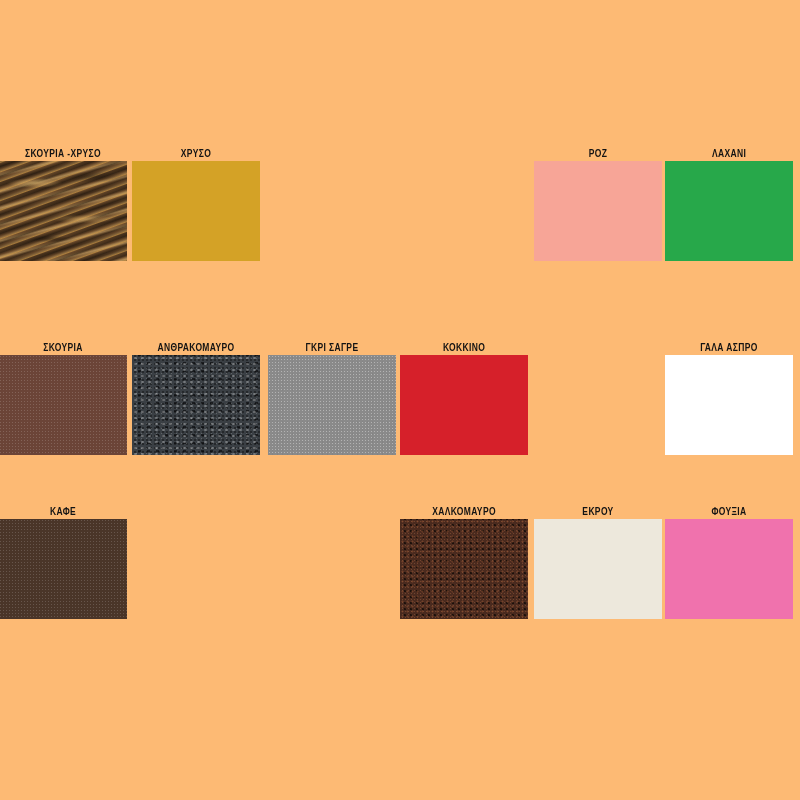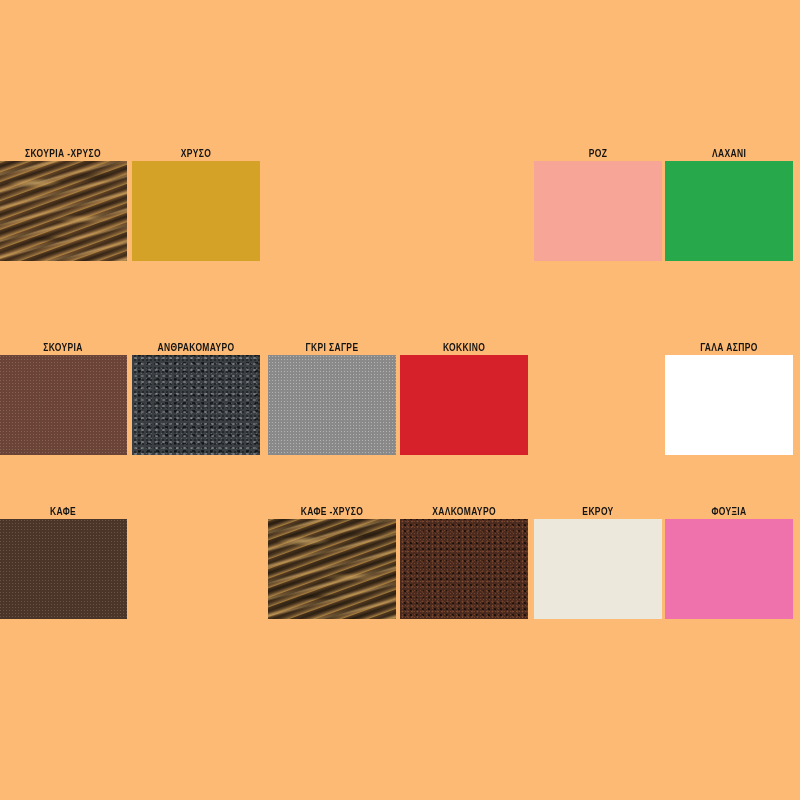--- a/index.html
+++ b/index.html
@@ -213,24 +213,20 @@
       <div class="swatch-label">ΓΑΛΑ ΑΣΠΡΟ</div>
       <div class="swatch tex-solid tex-white" style="background-color: rgb(255, 255, 255);"></div>
     </div>
   </div>
 
   <div class="row row-2">
     <div class="cell col-0">
       <div class="swatch-label">ΚΑΦΕ</div>
       <div class="swatch tex-grain" style="background-color: rgb(74, 53, 40);"></div>
     </div>
-    <div class="cell col-2">
-      <div class="swatch-label">ΚΑΦΕ -ΧΡΥΣΟ</div>
-      <div class="swatch tex-streak" style="background-color: rgb(90, 64, 36);"></div>
-    </div>
     <div class="cell col-3">
       <div class="swatch-label">ΧΑΛΚΟΜΑΥΡΟ</div>
       <div class="swatch tex-speckle" style="background-color: rgb(74, 42, 30);"></div>
     </div>
     <div class="cell col-4">
       <div class="swatch-label">ΕΚΡΟΥ</div>
       <div class="swatch tex-solid" style="background-color: rgb(237, 232, 220);"></div>
     </div>
     <div class="cell col-5">
       <div class="swatch-label">ΦΟΥΞΙΑ</div>

